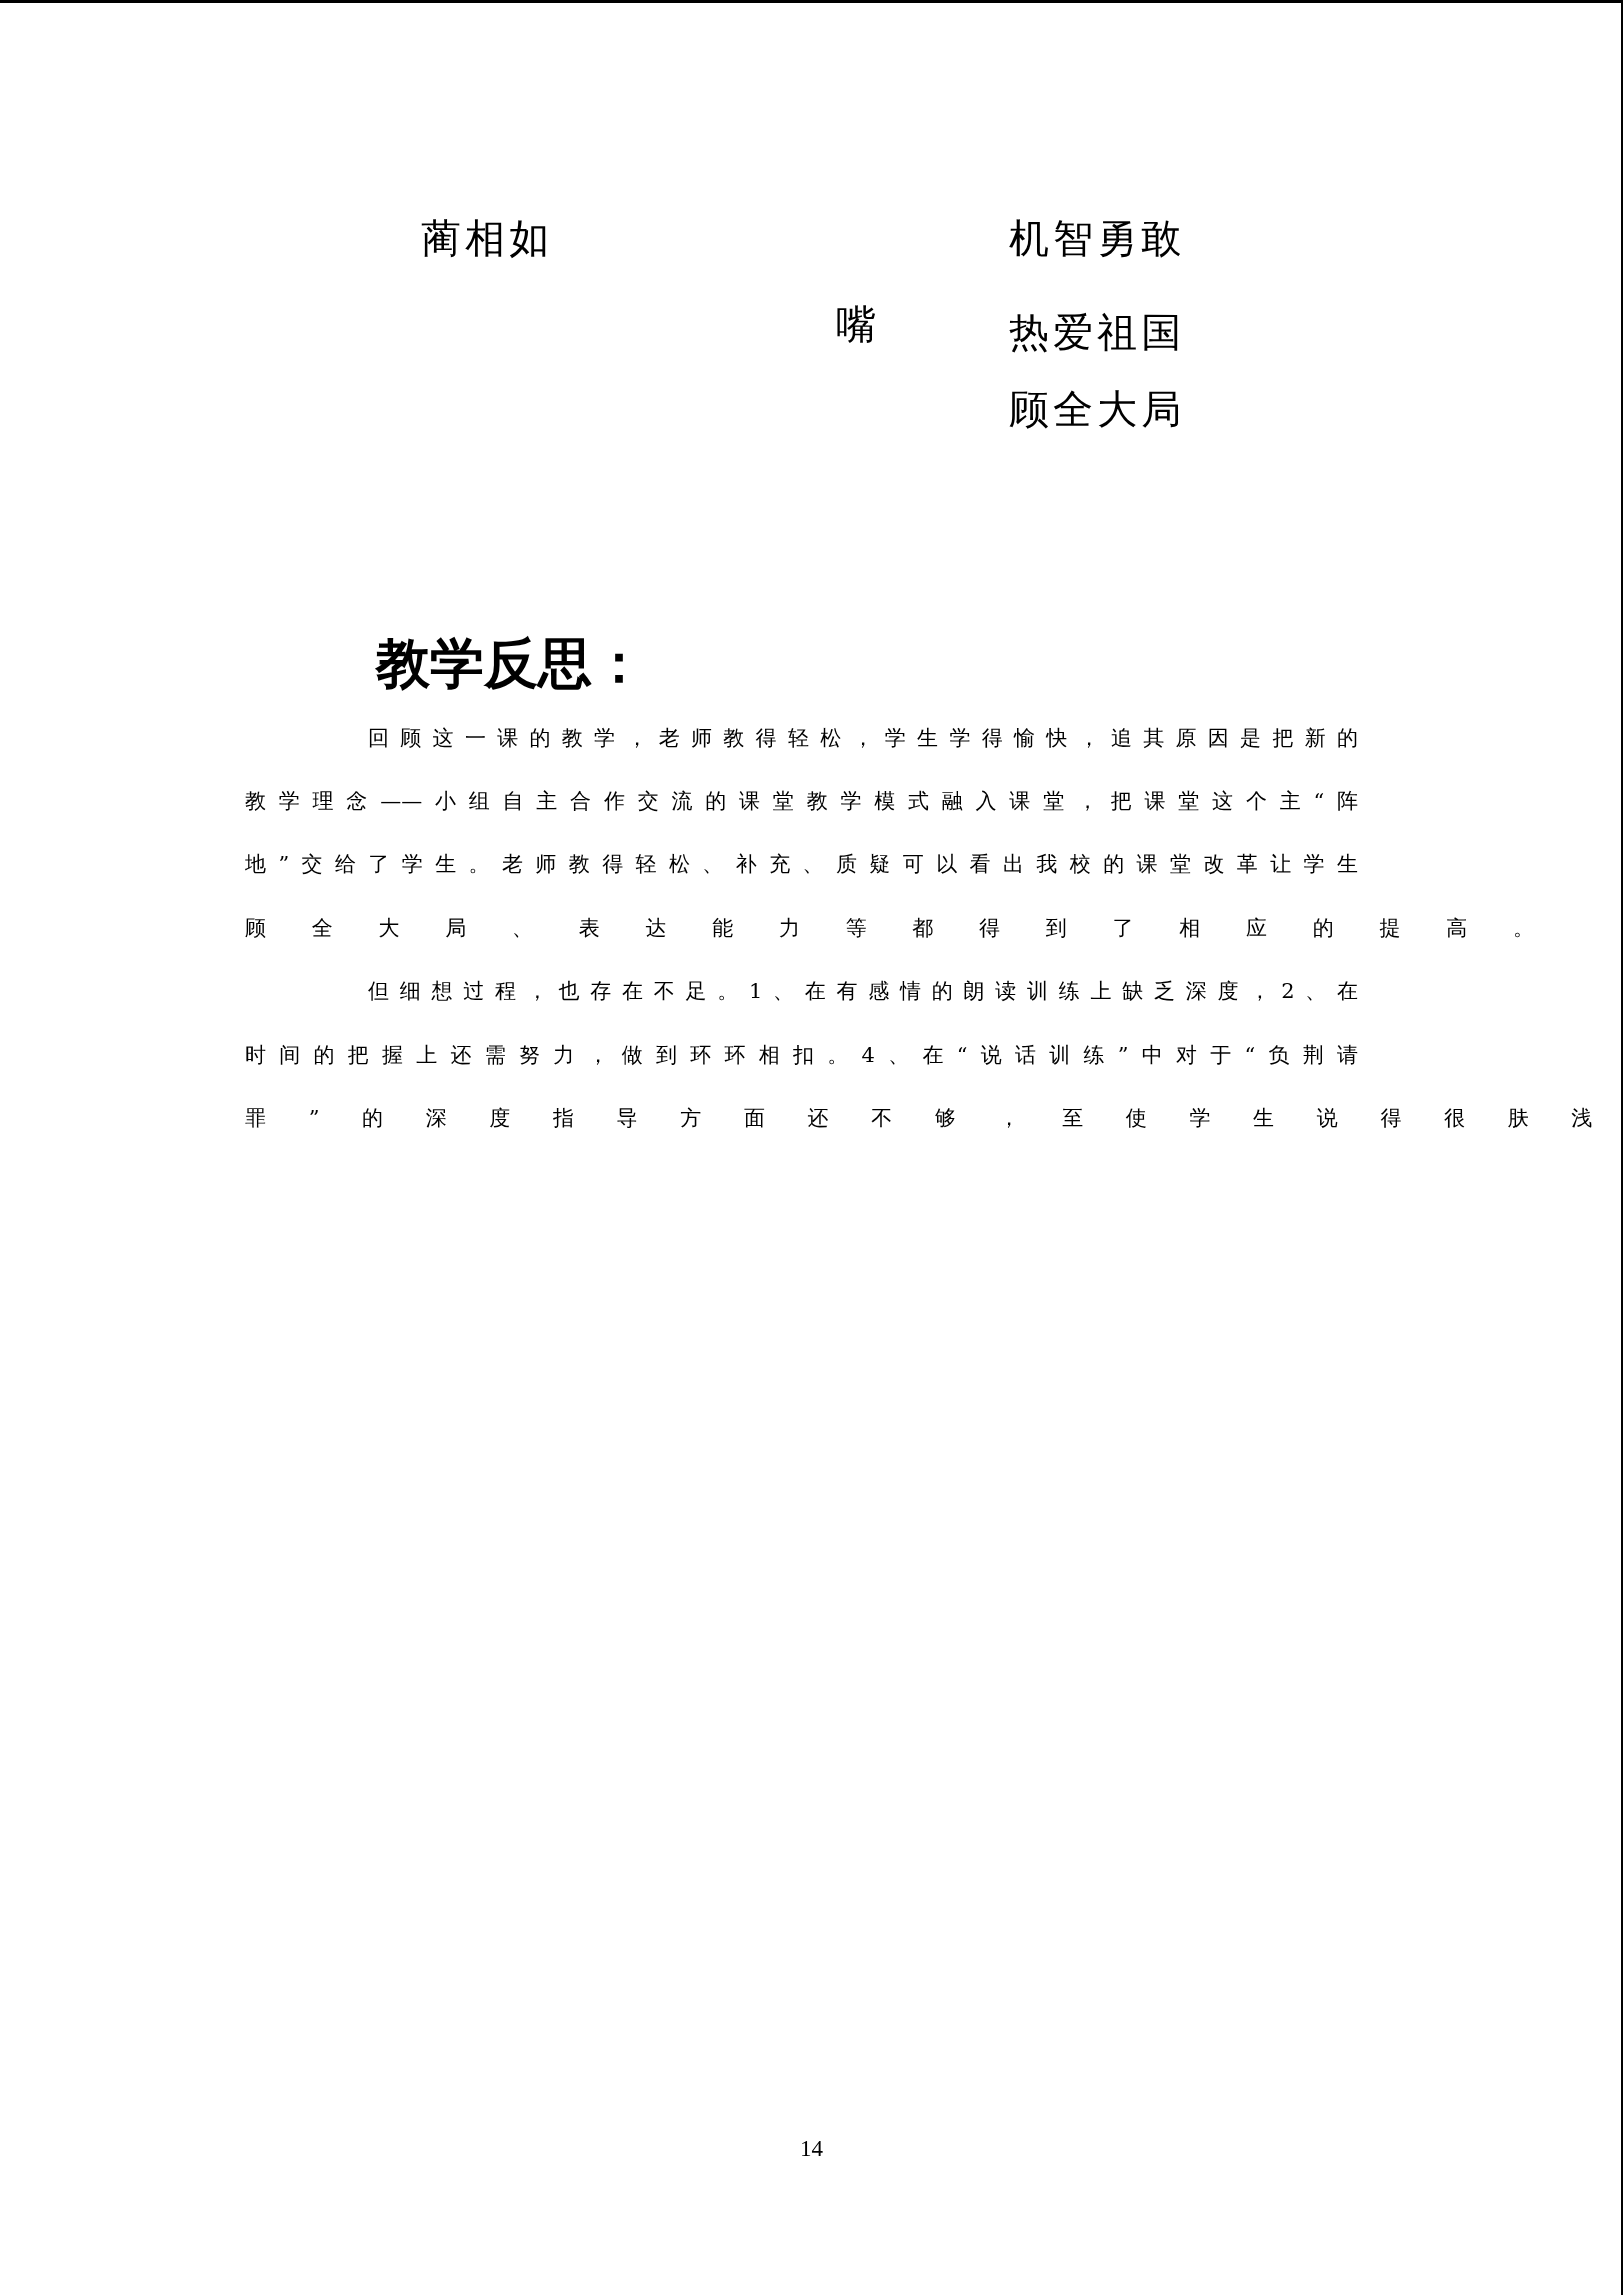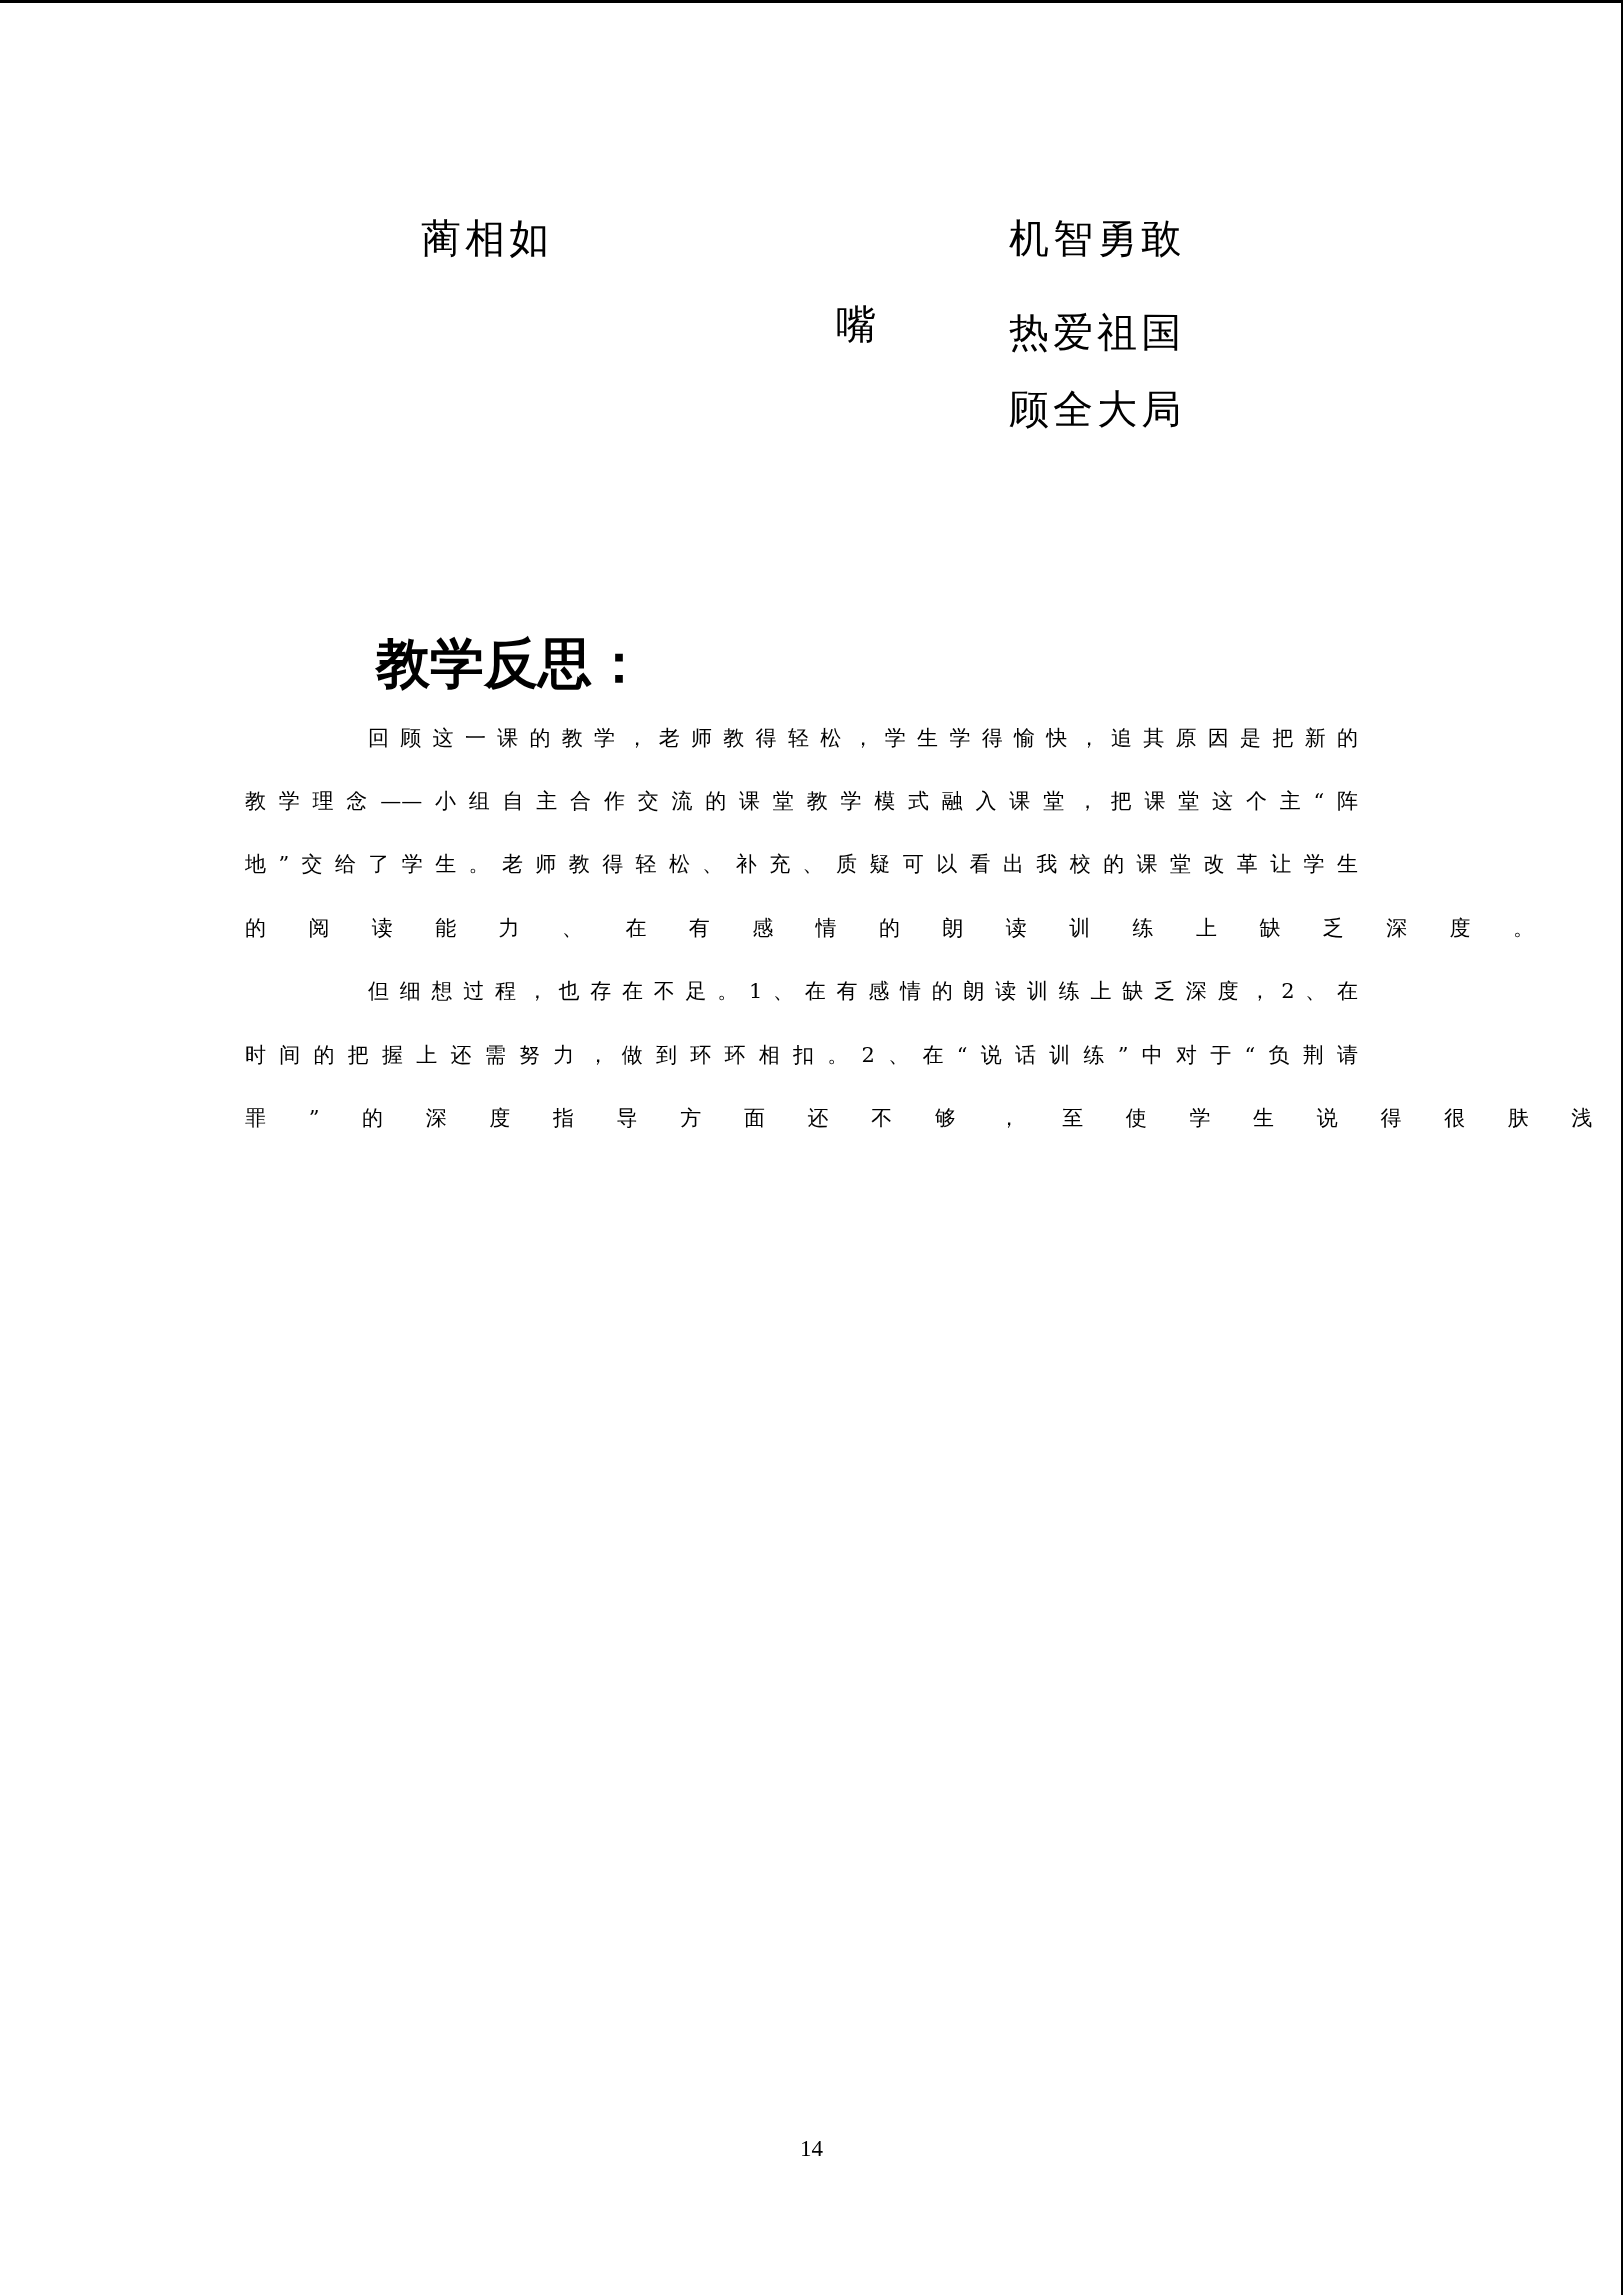--- a/index.html
+++ b/index.html
@@ -107,23 +107,23 @@
   <div class="map-text trait-2">热爱祖国</div>
   <div class="map-text trait-3">顾全大局</div>
 </div>
 
 <div class="section-heading">教学反思：</div>
 
 <div>
   <div class="body-line indent" style="top:719px;">回顾这一课的教学，老师教得轻松，学生学得愉快，追其原因是把新的</div>
   <div class="body-line" style="top:782px;">教学理念——小组自主合作交流的课堂教学模式融入课堂，把课堂这个主“阵</div>
   <div class="body-line" style="top:845px;">地”交给了学生。老师教得轻松、补充、质疑可以看出我校的课堂改革让学生</div>
-  <div class="body-line last" style="top: 909px; letter-spacing: 0px; width: 1289px; text-align: justify; text-align-last: justify;">的阅读能力、在有感情的朗读训练上缺乏深度。</div>
+  <div class="body-line last" style="top: 909px; letter-spacing: 0px; width: 1289px; text-align: justify; text-align-last: justify;">顾全大局、表达能力等都得到了相应的提高。</div>
 </div>
 
 <div>
   <div class="body-line indent" style="top:972px;">但细想过程，也存在不足。1、在有感情的朗读训练上缺乏深度，2、在</div>
-  <div class="body-line" style="top:1036px;">时间的把握上还需努力，做到环环相扣。2、在“说话训练”中对于“负荆请</div>
+  <div class="body-line" style="top:1036px;">时间的把握上还需努力，做到环环相扣。4、在“说话训练”中对于“负荆请</div>
   <div class="body-line last" style="top: 1099px; letter-spacing: 0px; width: 1411px; text-align: justify; text-align-last: justify;">罪”的深度指导方面还不够，至使学生说得很肤浅。</div>
 </div>
 
 <div class="page-number">14</div>
 
 
 </body></html>

